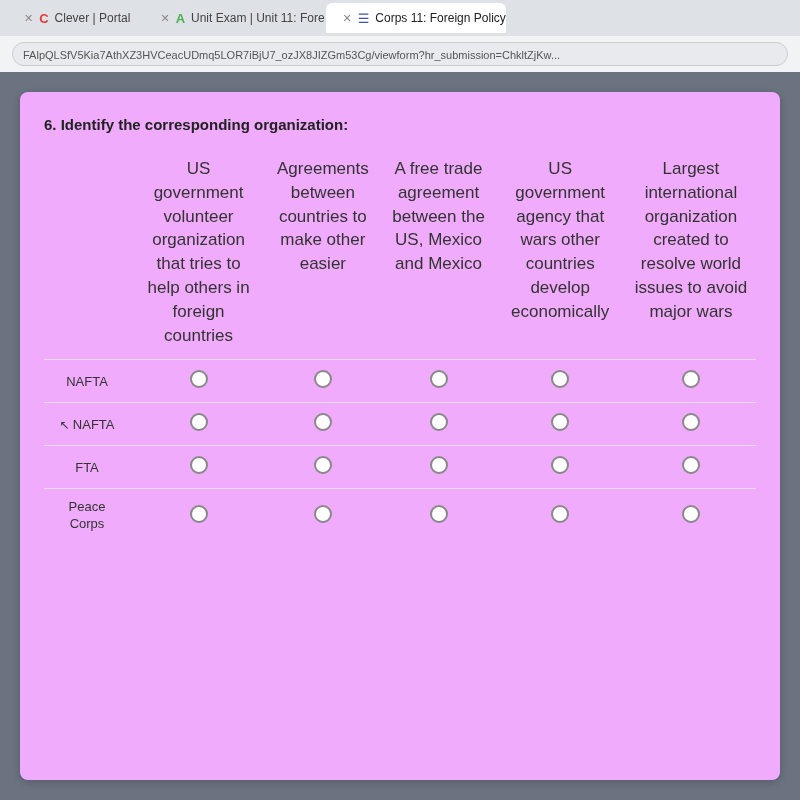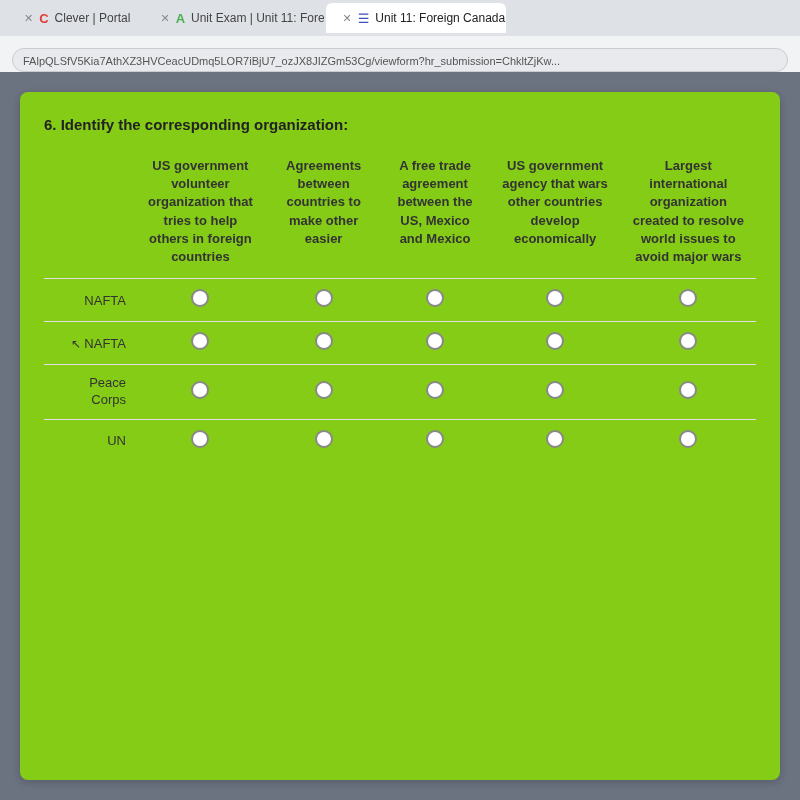--- a/index.html
+++ b/index.html
@@ -47,21 +47,21 @@
       font-size: 13px;
     }
     .tab-close {
       margin-left: 4px;
       font-size: 11px;
       color: #888;
       cursor: pointer;
     }
     .address-bar {
       display: flex;
-      align-items: flex-end;
+      align-items: center;
       height: 36px;
       padding: 0 12px;
       background: #f1f3f4;
     }
     .address-input {
       flex: 1;
       height: 24px;
       font-size: 11px;
       color: #555;
       background: #e8eaed;
@@ -69,21 +69,21 @@
       border-radius: 12px;
       padding: 0 10px;
       white-space: nowrap;
       overflow: hidden;
       text-overflow: ellipsis;
       line-height: 24px;
     }
 
     
     .page-content {
-      background: #84cc16;
+      background: #f0abfc;
       margin: 20px;
       border-radius: 8px;
       padding: 24px;
       height: calc(800px - 72px - 40px);
       overflow-y: auto;
       box-shadow: 0 2px 8px rgba(0,0,0,0.2);
     }
 
     .question-title {
       font-size: 15px;
@@ -91,40 +91,40 @@
       margin-bottom: 20px;
       color: #222;
     }
 
     .matrix-table {
       width: 100%;
       border-collapse: collapse;
     }
 
     .matrix-table th {
-      font-size: 13px;
-      font-weight: bold;
+      font-size: 17px;
+      font-weight: normal;
       color: #333;
       text-align: center;
       vertical-align: top;
       padding: 4px 8px 12px 8px;
       line-height: 1.4;
     }
     .matrix-table th.row-header {
       text-align: left;
       width: 90px;
     }
     .matrix-table td {
       text-align: center;
       vertical-align: middle;
       padding: 10px 8px;
       border-top: 1px solid #e0e0e0;
     }
     .matrix-table td.row-label {
-      text-align: right;
+      text-align: center;
       font-size: 13px;
       color: #333;
       font-weight: normal;
       padding-left: 4px;
     }
     .radio-circle {
       display: inline-block;
       width: 18px;
       height: 18px;
       border-radius: 50%;
@@ -144,21 +144,21 @@
       <span>Clever | Portal</span>
     </div>
     <div class="tab">
       <span class="tab-close">✕</span>
       <span class="tab-icon" style="color:#4caf50; font-weight:bold;">A</span>
       <span>Unit Exam | Unit 11: Forei…</span>
     </div>
     <div class="tab active">
       <span class="tab-close">✕</span>
       <span class="tab-icon" style="color:#3f51b5;">☰</span>
-      <span>Unit 11: Foreign Canada</span>
+      <span>Corps 11: Foreign Policy</span>
     </div>
   </div>
   <div class="address-bar">
     <div class="address-input">FAlpQLSfV5Kia7AthXZ3HVCeacUDmq5LOR7iBjU7_ozJX8JIZGm53Cg/viewform?hr_submission=ChkltZjKw...</div>
   </div>
 </div>
 
 <div class="page-content">
   <div class="question-title">6. Identify the corresponding organization:</div>
 
@@ -188,33 +188,33 @@
         <td class="row-label">
           <span style="font-size:12px;">↖ </span><span>NAFTA</span>
         </td>
         <td><span class="radio-circle"></span></td>
         <td><span class="radio-circle"></span></td>
         <td><span class="radio-circle"></span></td>
         <td><span class="radio-circle"></span></td>
         <td><span class="radio-circle"></span></td>
       </tr>
 
+      <tr>
+        <td class="row-label">FTA</td>
+        <td><span class="radio-circle"></span></td>
+        <td><span class="radio-circle"></span></td>
+        <td><span class="radio-circle"></span></td>
+        <td><span class="radio-circle"></span></td>
+        <td><span class="radio-circle"></span></td>
+      </tr>
 
       <tr>
         <td class="row-label" style="line-height:1.3;margin-left:20px;">Peace<br>Corps</td>
         <td><span class="radio-circle"></span></td>
         <td><span class="radio-circle"></span></td>
         <td><span class="radio-circle"></span></td>
         <td><span class="radio-circle"></span></td>
         <td><span class="radio-circle"></span></td>
       </tr>
 
-      <tr>
-        <td class="row-label">UN</td>
-        <td><span class="radio-circle"></span></td>
-        <td><span class="radio-circle"></span></td>
-        <td><span class="radio-circle"></span></td>
-        <td><span class="radio-circle"></span></td>
-        <td><span class="radio-circle"></span></td>
-      </tr>
     </tbody>
   </table>
 </div>
 
 </body></html>

